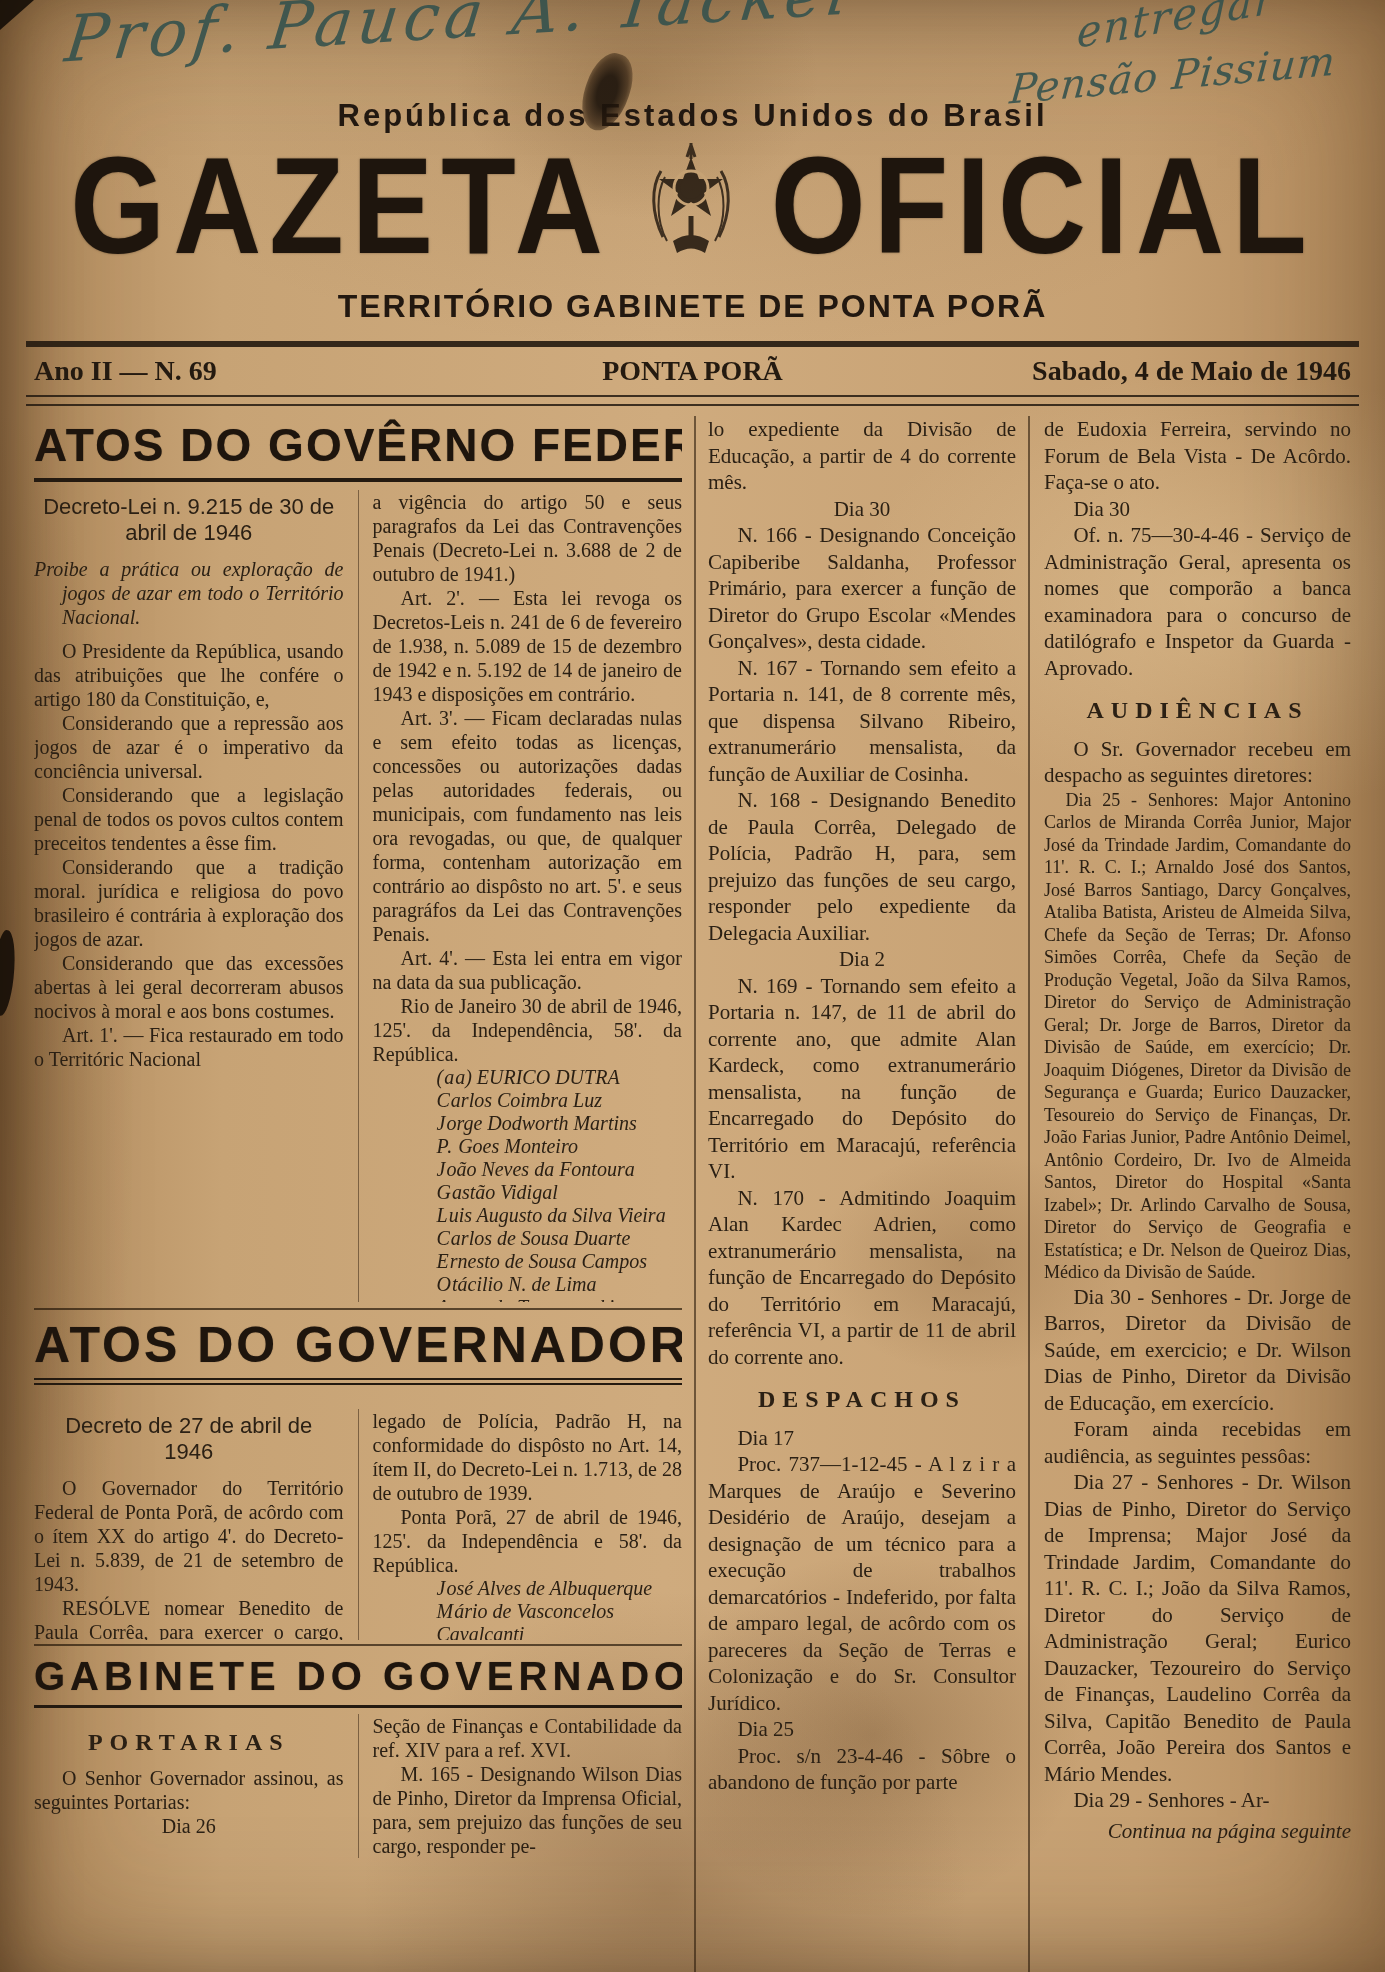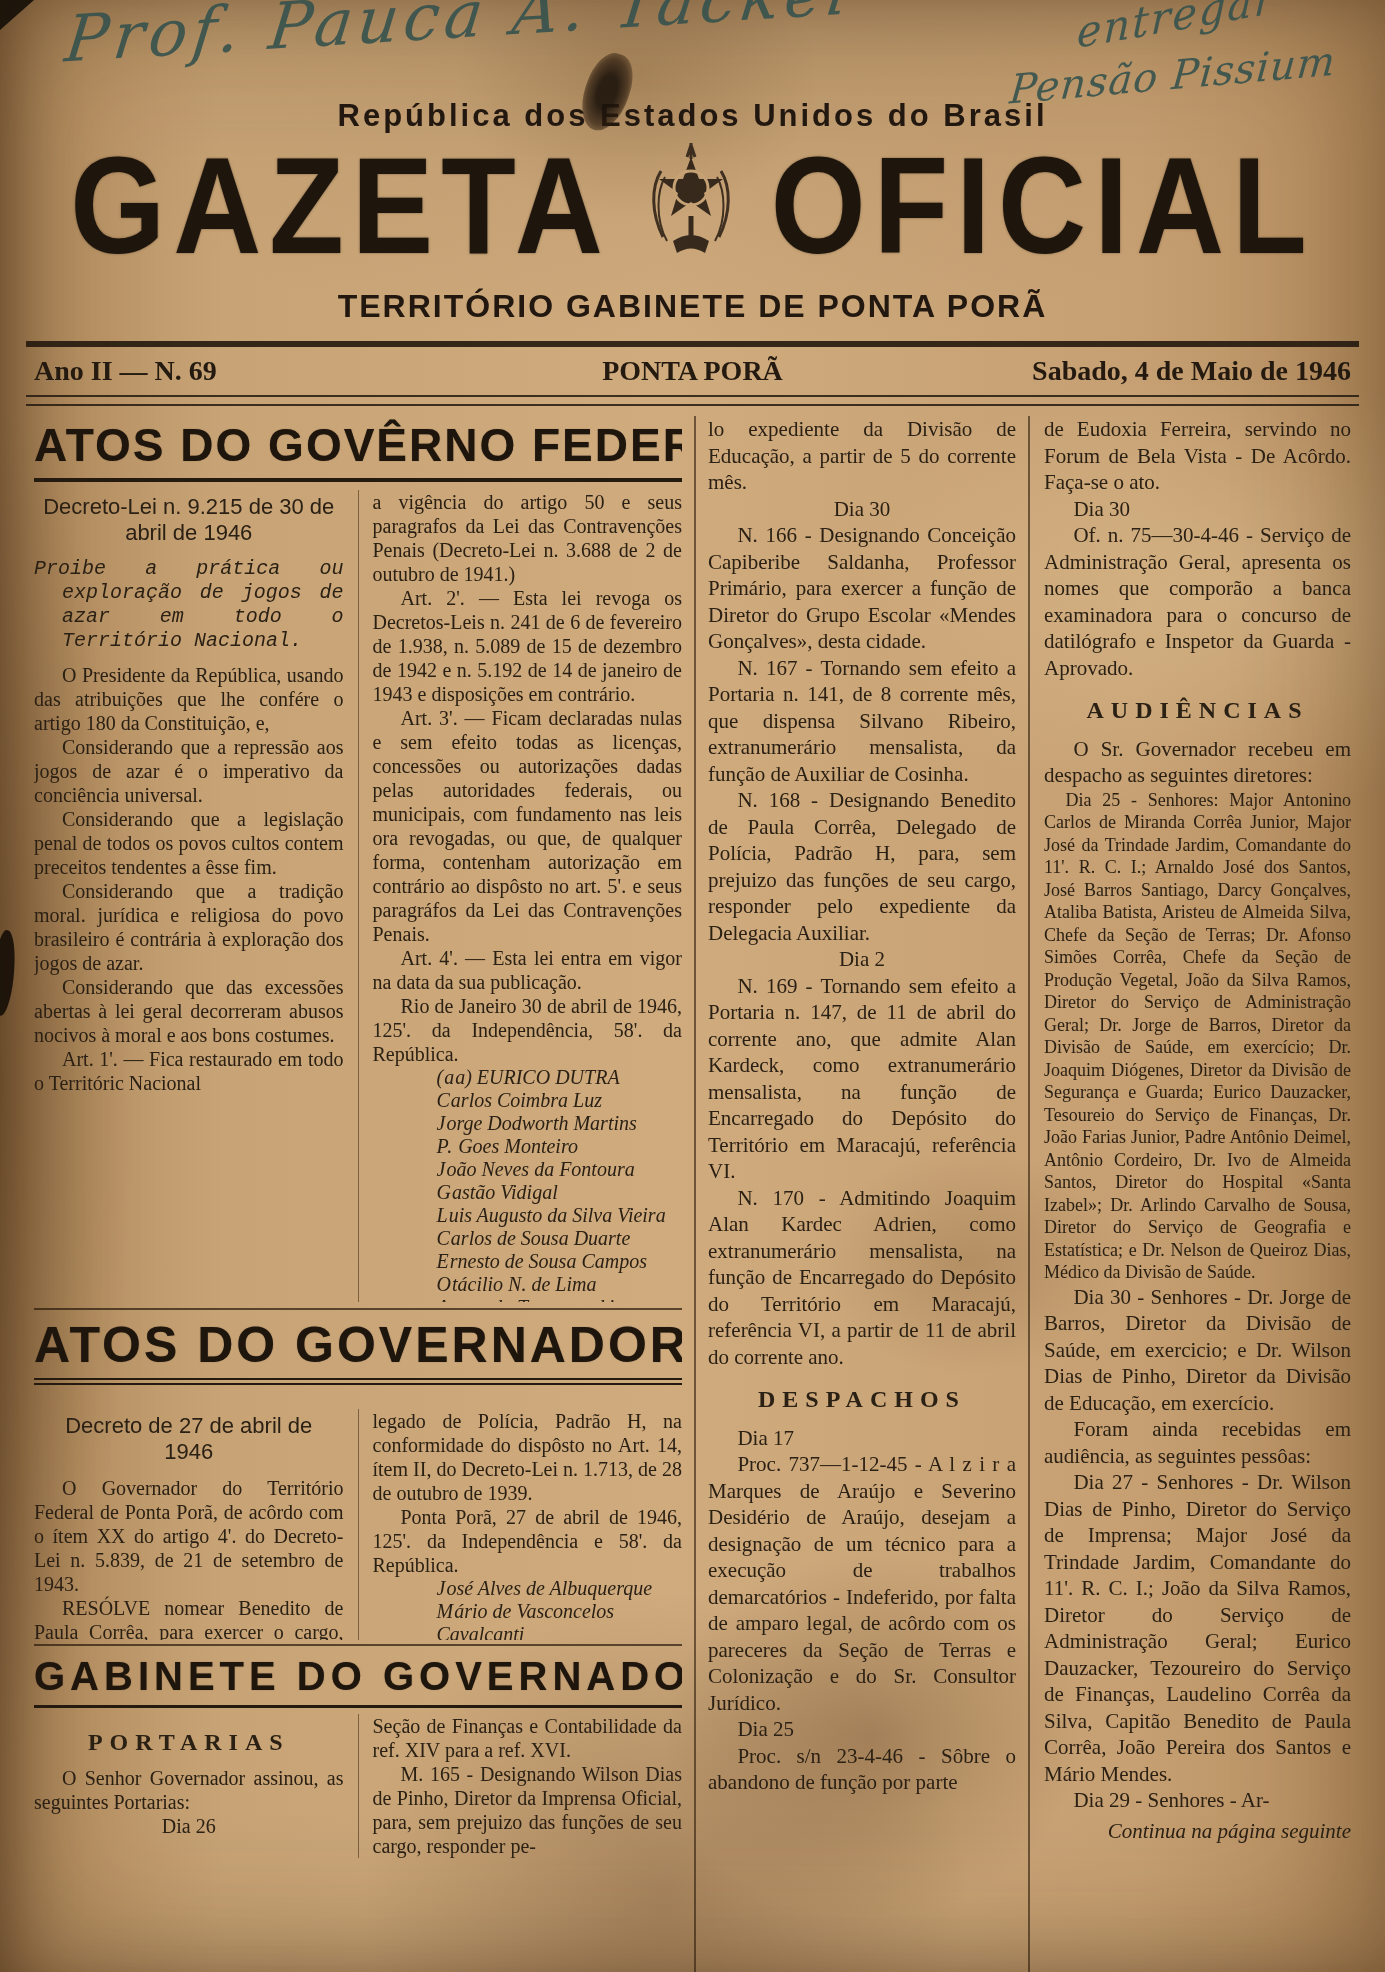--- a/index.html
+++ b/index.html
@@ -63,21 +63,21 @@
   .twocol .col{flex:1 1 50%;overflow:hidden;}
   .twocol .col + .col{border-left:1.5px solid rgba(45,28,12,.5);padding-left:14px;margin-left:14px;}
   
   .left-half .ln{font-size:20px;line-height:24px;}
   .colC .ln, .colD .ln{font-size:21px;line-height:26.5px;}
   .ln{color:#2b2014;}
   .ln-p{text-align:justify;text-indent:1.4em;}
   .ln-c{text-align:justify;}
   .ln-h{font-family:"Liberation Sans","DejaVu Sans",sans-serif;font-weight:normal;text-align:center;
         font-size:22px !important;line-height:1.2 !important;margin:4px 8px 10px;}
-  .ln-i{font-style:italic;text-align:justify;padding-left:1.4em;text-indent:-1.4em;margin:6px 0 10px;font-family:Liberation Mono, monospace;}
+  .ln-i{font-style:italic;text-align:justify;padding-left:1.4em;text-indent:-1.4em;margin:6px 0 10px;}
   .ln-sig{font-style:italic;padding-left:3.2em;line-height:23px !important;}
   .ln-sig:first-letter{letter-spacing:1px;}
   .ln-day{text-align:center;}
   .ln-dayl{text-indent:1.4em;}
   .ln-subhead{font-weight:bold;text-align:center;letter-spacing:7px;font-size:24px !important;margin:16px 0 12px;
         font-family:"Liberation Serif",serif;}
   .ln-small{font-size:18px !important;line-height:22.5px !important;text-align:justify;text-indent:1.2em;}
   .ln-cont{font-style:italic;text-align:right;margin-top:4px;}
 </style>
 </head>
@@ -189,21 +189,21 @@
           <div class="col">
               <div class="ln ln-c">Seção de Finanças e Contabilidade da ref. XIV para a ref. XVI.</div>
               <div class="ln ln-p">M. 165 - Designando Wilson Dias de Pinho, Diretor da Imprensa Oficial, para, sem prejuizo das funções de seu cargo, responder pe-</div>
             </div>
         </div>
       </div>
 
     </div>
 
     <div class="colC">
-        <div class="ln ln-c">lo expediente da Divisão de Educação, a partir de 5 do corrente mês.</div>
+        <div class="ln ln-c">lo expediente da Divisão de Educação, a partir de 4 do corrente mês.</div>
         <div class="ln ln-day">Dia 30</div>
         <div class="ln ln-p">N. 166 - Designando Conceição Capiberibe Saldanha, Professor Primário, para exercer a função de Diretor do Grupo Escolar «Mendes Gonçalves», desta cidade.</div>
         <div class="ln ln-p">N. 167 - Tornando sem efeito a Portaria n. 141, de 8 corrente mês, que dispensa Silvano Ribeiro, extranumerário mensalista, da função de Auxiliar de Cosinha.</div>
         <div class="ln ln-p">N. 168 - Designando Benedito de Paula Corrêa, Delegado de Polícia, Padrão H, para, sem prejuizo das funções de seu cargo, responder pelo expediente da Delegacia Auxiliar.</div>
         <div class="ln ln-day">Dia 2</div>
         <div class="ln ln-p">N. 169 - Tornando sem efeito a Portaria n. 147, de 11 de abril do corrente ano, que admite Alan Kardeck, como extranumerário mensalista, na função de Encarregado do Depósito do Território em Maracajú, referência VI.</div>
         <div class="ln ln-p">N. 170 - Admitindo Joaquim Alan Kardec Adrien, como extranumerário mensalista, na função de Encarregado do Depósito do Território em Maracajú, referência VI, a partir de 11 de abril do corrente ano.</div>
         <div class="ln ln-subhead">DESPACHOS</div>
         <div class="ln ln-dayl">Dia 17</div>
         <div class="ln ln-p">Proc. 737—1-12-45 - A l z i r a Marques de Araújo e Severino Desidério de Araújo, desejam a designação de um técnico para a execução de trabalhos demarcatórios - Indeferido, por falta de amparo legal, de acôrdo com os pareceres da Seção de Terras e Colonização e do Sr. Consultor Jurídico.</div>

